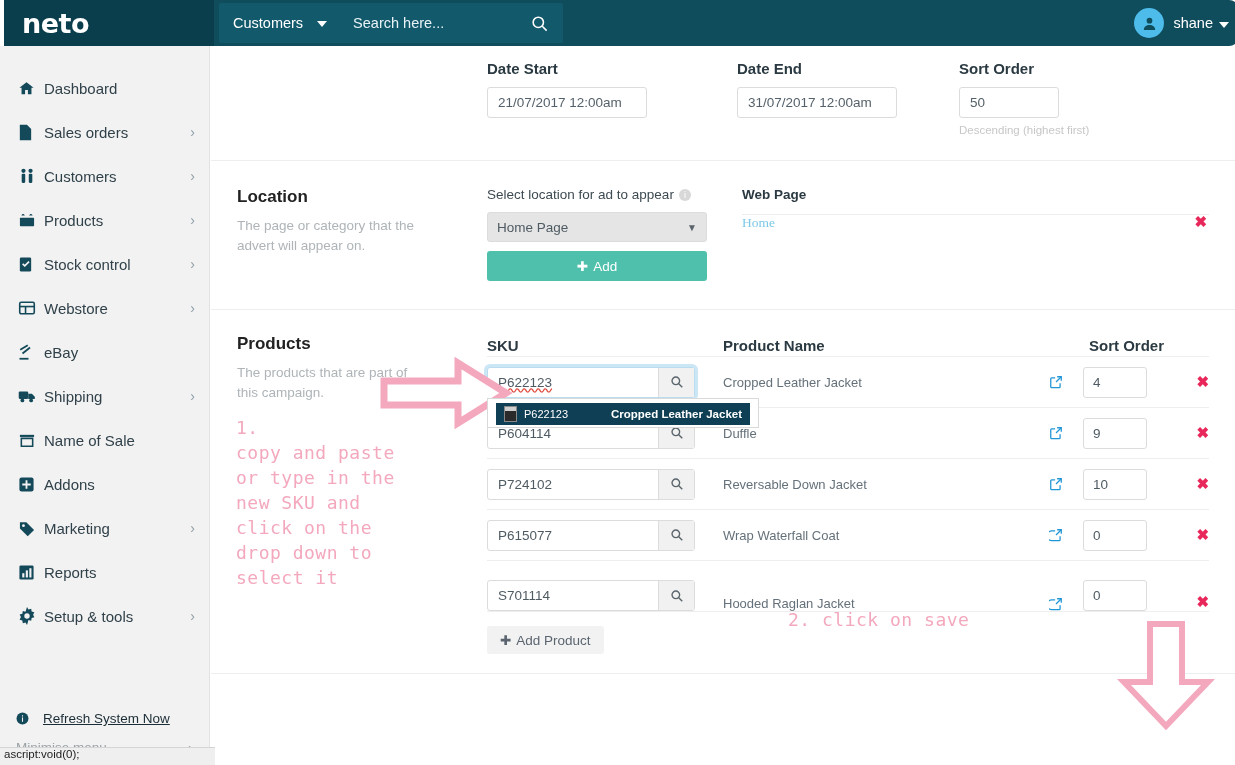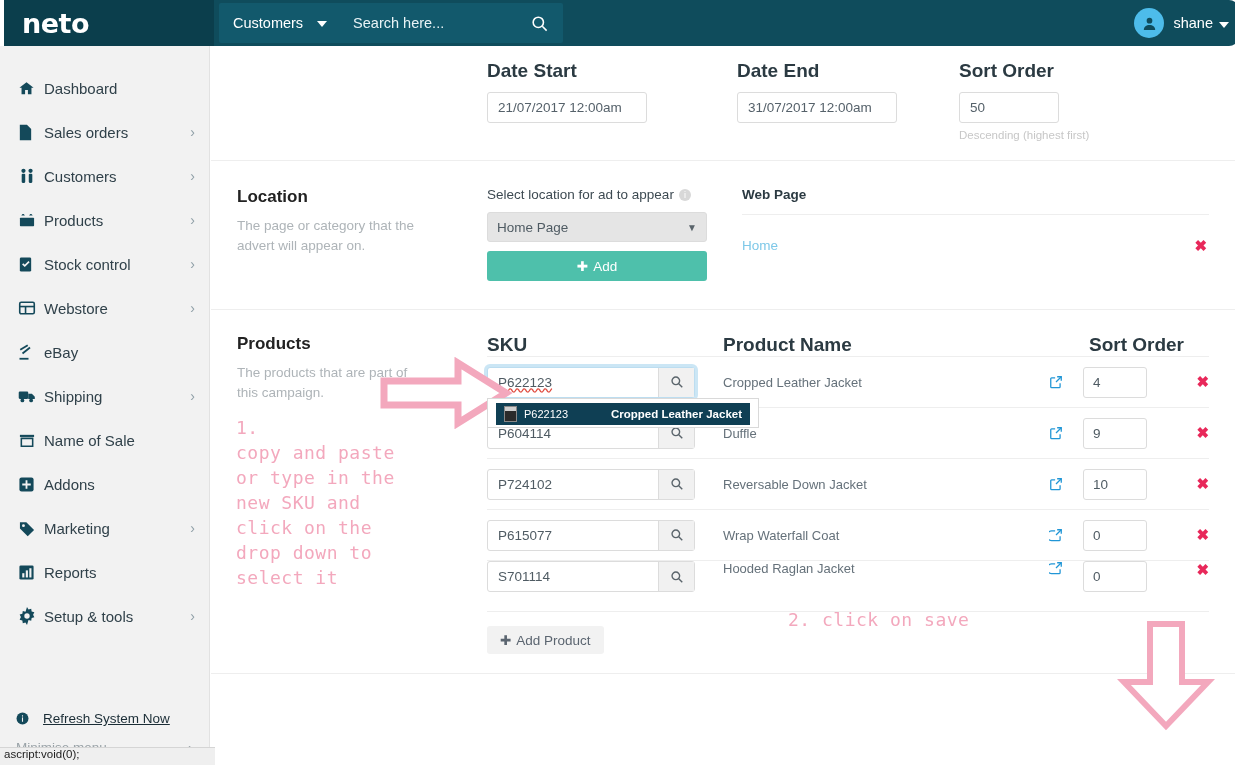--- a/index.html
+++ b/index.html
@@ -81,21 +81,21 @@
   }
   .statusbar span { font-size: 11.5px; color: #222; font-family: "Liberation Sans", sans-serif; }
 
   
   .main {
     position: absolute; top: 46px; left: 211px; width: 1024px; height: 719px;
     background: #fff; padding: 0 26px;
   }
   .sep { height: 1px; background: #eeeeee; margin: 0 -26px; }
 
-  .label-sm { font-size: 19px; font-weight: bold; color: #2b3a42; }
+  .label-sm { font-size: 15px; font-weight: bold; color: #2b3a42; }
   .field {
     border: 1px solid #dcdcdc; border-radius: 3px; height: 31px;
     display: flex; align-items: center; padding: 0 10px;
     font-size: 13.5px; color: #55616a; background: #fff;
   }
   .helper { font-size: 11.5px; color: #c7c7c7; }
 
   .sec-title { font-size: 17px; font-weight: bold; color: #222; }
   .sec-desc { font-size: 13.5px; color: #aeb4b8; line-height: 20px; margin-top: 9px; }
 
@@ -414,21 +414,21 @@
           <span style="font-size:10px; color:#5a646b;">▼</span>
         </div>
         <button class="btn-add" style="margin-top:9px;">
           <span>✚</span>
           <span>Add</span>
         </button>
       </div>
       <div style="flex:1; padding-left:18px;">
         <div class="label-sm" style="font-size:13.5px;">Web Page</div>
         <div style="height:1px;background:#eee;margin-top:12px;"></div>
-        <div style="display:flex; align-items:flex-end; height:38px;">
+        <div style="display:flex; align-items:flex-start; height:38px;font-family:Liberation Serif, serif;">
           <span class="webpage-link">Home</span>
           <span class="x-del" style="margin-left:auto; margin-right:2px;">✖</span>
         </div>
       </div>
     </div>
 
     <div class="sep"></div>
 
     <div style="display:flex; padding-top:24px;">
       <div style="width:250px;">
@@ -544,21 +544,21 @@
             <svg width="14" height="14" viewBox="0 0 24 24" fill="none" stroke="#2196d6" stroke-width="2.2">
               <path d="M14 3h7v7"></path>
                 <path d="M21 3l-9 9"></path>
                 <path d="M19 14v6a1.5 1.5 0 01-1.5 1.5H4.5A1.5 1.5 0 014.5 5h6"></path>
             </svg>
           </div>
           <div class="sort-input">0</div>
           <div style="width:62px; text-align:right;"><span class="x-del">✖</span></div>
         </div>
 
-        <div style="display:flex; align-items:flex-start; height:51px; border-top:1px solid #eee;">
+        <div style="display:flex; align-items:flex-end; height:51px; border-top:1px solid #eee;">
           <div class="sku-cell">
             <div class="sku-input">
               <span class="txt">S701114</span>
               <span class="srch">
                 <svg width="14" height="14" viewBox="0 0 24 24" fill="none" stroke="#5a646b" stroke-width="2.4">
                   <circle cx="10" cy="10" r="6.5"></circle>
                     <line x1="15" y1="15" x2="21" y2="21"></line>
                 </svg>
               </span>
             </div>

